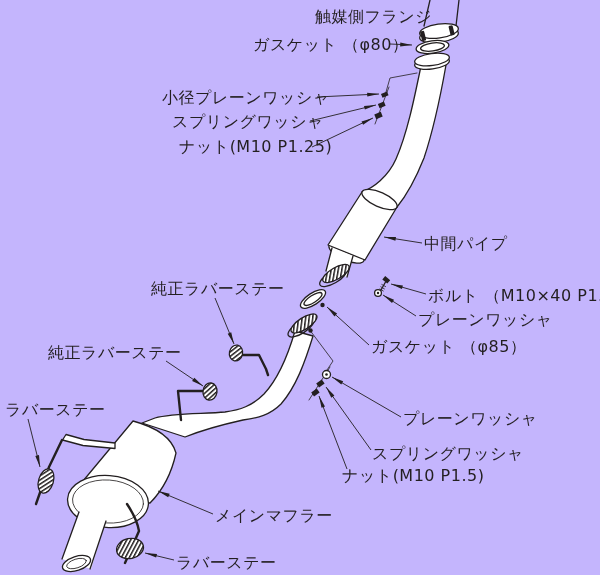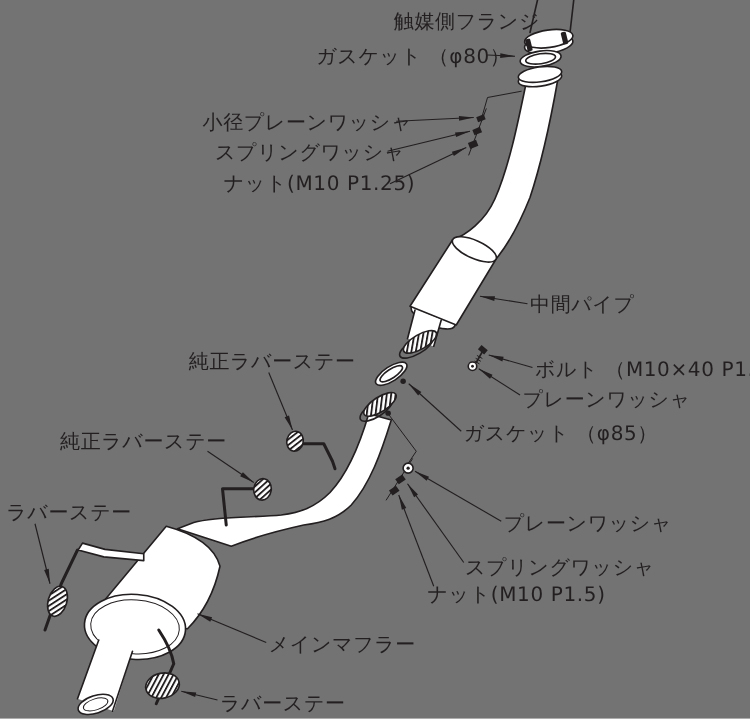--- a/index.html
+++ b/index.html
@@ -1,16 +1,16 @@
 <!DOCTYPE html>
 <html><head>
 <meta charset="utf-8">
 <style>
   html,body{margin:0;padding:0;background:#ffffff;}
-  .stage{position:relative;width:600px;height:575px;background:#737373;overflow:hidden;}
+  .stage{position:relative;width:600px;height:575px;background:#c4b5fd;overflow:hidden;}
   svg{display:block;}
   .s{stroke:#231f20;stroke-width:1.3;fill:none;stroke-linecap:round;stroke-linejoin:round;}
   .fw{fill:#ffffff;}
   .hat{fill:url(#hatch);}
   .thin{stroke-width:0.8;}
   .rod{stroke:#231f20;stroke-width:2.4;fill:none;stroke-linecap:round;stroke-linejoin:round;}
   .dark{fill:#231f20;stroke:none;}
   .leader{stroke:#231f20;stroke-width:0.9;fill:none;}
   .arrowhead{fill:#231f20;stroke:none;}
   .lbl{font-family:"DejaVu Sans",sans-serif;font-size:16px;letter-spacing:0.5px;fill:#231f20;}

